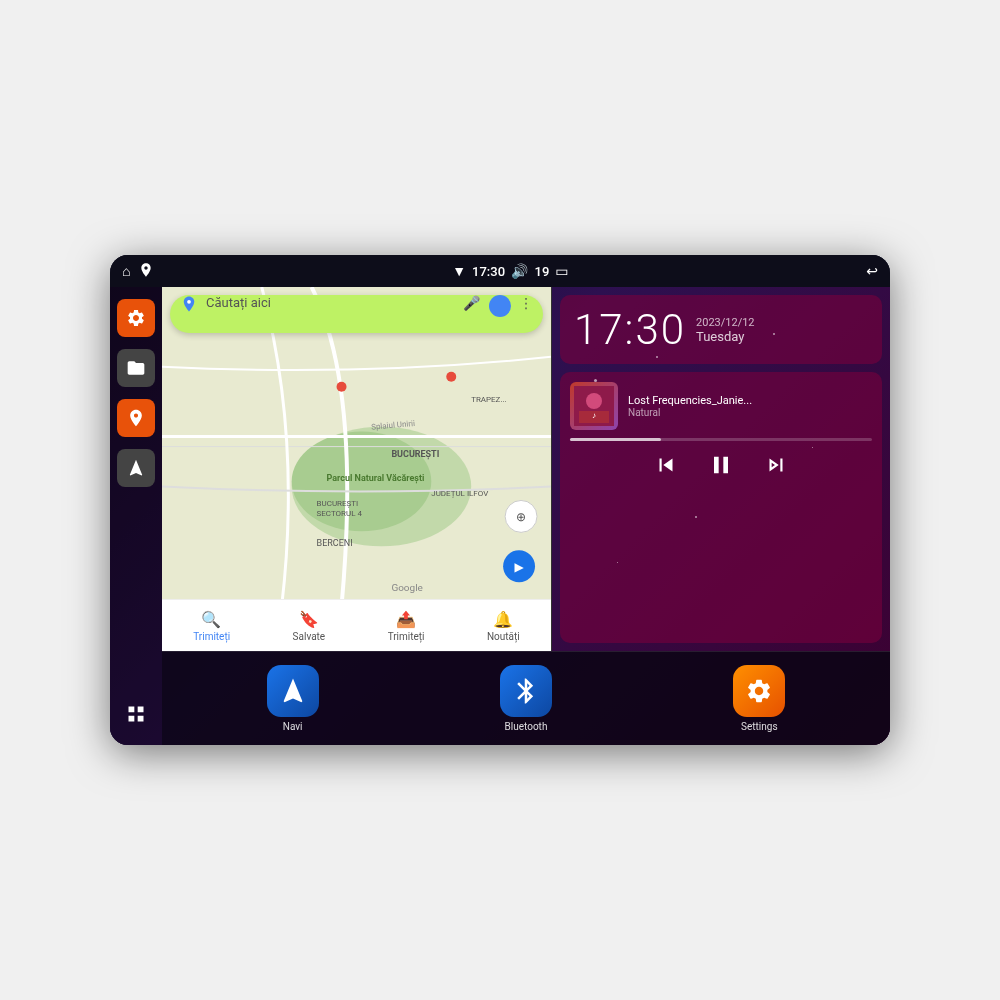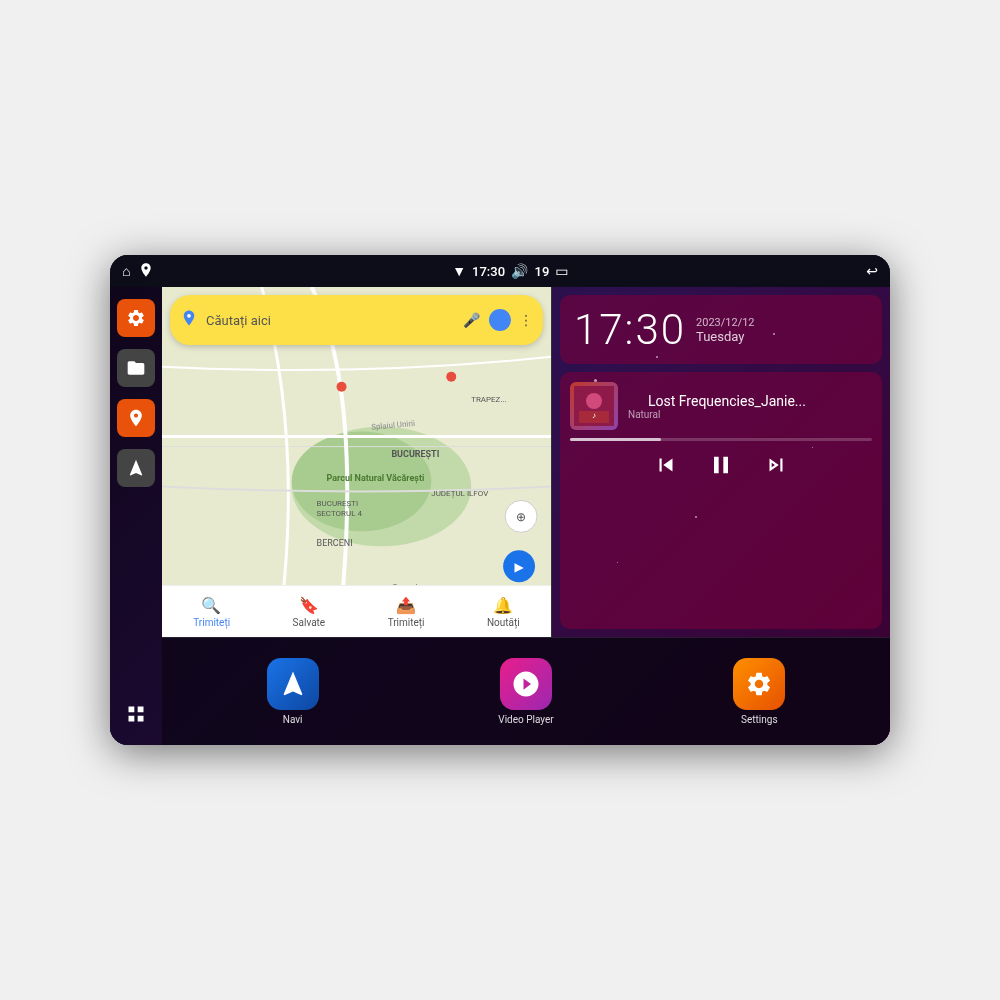--- a/index.html
+++ b/index.html
@@ -119,25 +119,24 @@
       flex-shrink: 0;
       overflow: hidden;
       border-right: 1px solid #333;
     }
 
     .map-search-bar {
       position: absolute;
       top: 8px;
       left: 8px;
       right: 8px;
-      height: 50px;
-      background: #fde047;
+      height: 38px;
+      background: #bef264;
       border-radius: 20px;
       display: flex;
-      align-items: center;
       padding: 0 10px;
       gap: 8px;
       z-index: 5;
       box-shadow: 0 2px 6px rgba(0,0,0,0.2);
     }
     .map-search-bar .search-text {
       flex: 1;
       font-size: 13px;
       color: #555;
     }
@@ -239,25 +238,24 @@
       width: 100%;
       height: 100%;
       background: linear-gradient(135deg, #c0392b, #8e44ad);
       display: flex;
       align-items: center;
       justify-content: center;
     }
     .music-details { flex: 1; overflow: hidden; }
     .music-title {
       color: white;
-      font-size: 14px;
+      font-size: 11px;
       white-space: nowrap;
       overflow: hidden;
       text-overflow: ellipsis;
-      margin-left: 20px;
     }
     .music-artist {
       color: rgba(255,255,255,0.6);
       font-size: 10px;
     }
     .music-progress {
       width: 100%;
       height: 3px;
       background: rgba(255,255,255,0.2);
       border-radius: 2px;
@@ -280,21 +278,21 @@
       font-size: 22px;
       cursor: pointer;
       display: flex;
       align-items: center;
       justify-content: center;
     }
 
     
     .app-grid-area {
       background: rgba(10,5,20,0.85);
-      padding: 20px 16px;
+      padding: 13px 16px;
       display: flex;
       align-items: center;
       gap: 4px;
       flex-shrink: 0;
       border-top: 1px solid rgba(255,255,255,0.1);
     }
     .app-item {
       display: flex;
       flex-direction: column;
       align-items: center;
@@ -541,30 +539,30 @@
         <div class="app-item">
           <div class="app-icon-wrap icon-navi">
             <svg width="30" height="30" viewBox="0 0 24 24" fill="white">
                 <path d="M12 2L4.5 20.29l.71.71L12 18l6.79 3 .71-.71z"></path>
               </svg>
           </div>
           <span class="app-label">Navi</span>
         </div>
 
 
+
+
         <div class="app-item">
-          <div class="app-icon-wrap icon-video">
+          <div class="app-icon-wrap icon-bt">
             <svg width="30" height="30" viewBox="0 0 24 24" fill="white">
-                <path d="M12 2C6.48 2 2 6.48 2 12s4.48 10 10 10 10-4.48 10-10S17.52 2 12 2zm-2 14.5v-9l6 4.5-6 4.5z"></path>
+                <path d="M17.71 7.71L12 2h-1v7.59L6.41 5 5 6.41 10.59 12 5 17.59 6.41 19 11 14.41V22h1l5.71-5.71-4.3-4.29 4.3-4.29zM13 5.83l1.88 1.88L13 9.59V5.83zm1.88 10.46L13 18.17v-3.76l1.88 1.88z"></path>
               </svg>
           </div>
-          <span class="app-label">Video Player</span>
+          <span class="app-label">Bluetooth</span>
         </div>
-
-
 
 
         <div class="app-item">
           <div class="app-icon-wrap icon-settings">
             <svg width="28" height="28" viewBox="0 0 24 24" fill="white">
                 <path d="M19.14,12.94c0.04-0.3,0.06-0.61,0.06-0.94c0-0.32-0.02-0.64-0.07-0.94l2.03-1.58c0.18-0.14,0.23-0.41,0.12-0.61l-1.92-3.32c-0.12-0.22-0.37-0.29-0.59-0.22l-2.39,0.96c-0.5-0.38-1.03-0.7-1.62-0.94L14.4,2.81c-0.04-0.24-0.24-0.41-0.48-0.41h-3.84c-0.24,0-0.43,0.17-0.47,0.41L9.25,5.35C8.66,5.59,8.12,5.92,7.63,6.29L5.24,5.33c-0.22-0.08-0.47,0-0.59,0.22L2.74,8.87C2.62,9.08,2.66,9.34,2.86,9.48l2.03,1.58C4.84,11.36,4.8,11.69,4.8,12s0.02,0.64,0.07,0.94l-2.03,1.58c-0.18,0.14-0.23,0.41-0.12,0.61l1.92,3.32c0.12,0.22,0.37,0.29,0.59,0.22l2.39-0.96c0.5,0.38,1.03,0.7,1.62,0.94l0.36,2.54c0.05,0.24,0.24,0.41,0.48,0.41h3.84c0.24,0,0.44-0.17,0.47-0.41l0.36-2.54c0.59-0.24,1.13-0.56,1.62-0.94l2.39,0.96c0.22,0.08,0.47,0,0.59-0.22l1.92-3.32c0.12-0.22,0.07-0.47-0.12-0.61L19.14,12.94z M12,15.6c-1.98,0-3.6-1.62-3.6-3.6s1.62-3.6,3.6-3.6s3.6,1.62,3.6,3.6S13.98,15.6,12,15.6z"></path>
               </svg>
           </div>
           <span class="app-label">Settings</span>
         </div>

